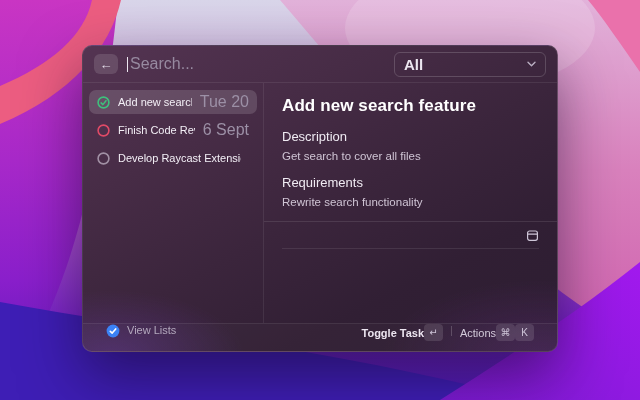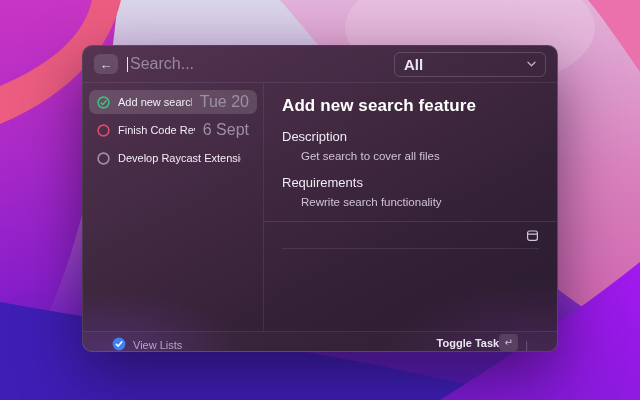--- a/index.html
+++ b/index.html
@@ -51,31 +51,31 @@
   .row.open .ring{ color:rgba(233,226,240,0.55); }
   .row .check{ display:none; }
   .row.done .check{ display:block; }
   .row-title{ font-size:11px; font-weight:500; color:#f3eff6; white-space:nowrap;
     overflow:hidden; }
   .row-date{ margin-left:auto; font-size:16px; color:#9c90a6; white-space:nowrap; }
 
   .detail{ flex:1; padding:13px 18px 0; display:flex; flex-direction:column; min-width:0; }
   .detail-title{ font-size:17px; font-weight:700; color:#ffffff; letter-spacing:0.1px; }
   .sec-heading{ font-size:13px; font-weight:400; color:#f0ebf3; margin-top:13px; }
-  .sec-body{ font-size:11.5px; color:#cfc4d4; margin-top:6px;margin-left:19px; }
+  .sec-body{ font-size:11.5px; color:#cfc4d4; margin-top:6px; }
   .meta-sep{ height:1px; background:rgba(255,255,255,0.10); margin:13px -18px 0; }
   .meta-row{ height:27px; display:flex; align-items:center;
     border-bottom:1px solid rgba(255,255,255,0.09); cursor:pointer; }
   .meta-date{ font-size:10.5px; color:#b6abc0; }
   .calendar-btn{ margin-left:auto; background:none; border:none; display:flex;
     cursor:pointer; color:#cfc6d8; }
 
   
-  .footer{ height:20px; flex:none; display:flex; align-items:flex-end; gap:7px;
-    padding:0 29px; border-top:1px solid rgba(255,255,255,0.08);
+  .footer{ height:28px; flex:none; display:flex; align-items:flex-start; gap:7px;
+    padding:0 23px; border-top:1px solid rgba(255,255,255,0.08);
     background:rgba(255,255,255,0.02); }
   .app-icon{ display:flex; flex:none; }
   .footer-label{ font-size:11px; color:#b3a8bd; }
   .spacer{ flex:1; }
   .action{ display:flex; align-items:center; gap:0; background:none; border:none;
     cursor:pointer; padding:0; font-family:inherit; }
   .action-label{ font-size:11px; font-weight:700; color:#ece5f0; }
   .action-label.secondary{ font-weight:500; color:#d3cada; }
   .key{ min-width:19px; height:17px; padding:0 4px; border-radius:4px;
     background:rgba(255,255,255,0.12); color:#cfc5d8; font-size:10px;
@@ -211,15 +211,20 @@
     <span class="footer-label">View Lists</span>
     <span class="spacer"></span>
 
     <button class="action">
       <span class="action-label">Toggle Task</span>
       <span class="key">↵</span>
     </button>
 
     <span class="sep">|</span>
 
+    <button class="action">
+      <span class="action-label secondary">Actions</span>
+      <span class="key">⌘</span>
+      <span class="key">K</span>
+    </button>
   </div>
 
 </div>
 
 </body></html>

